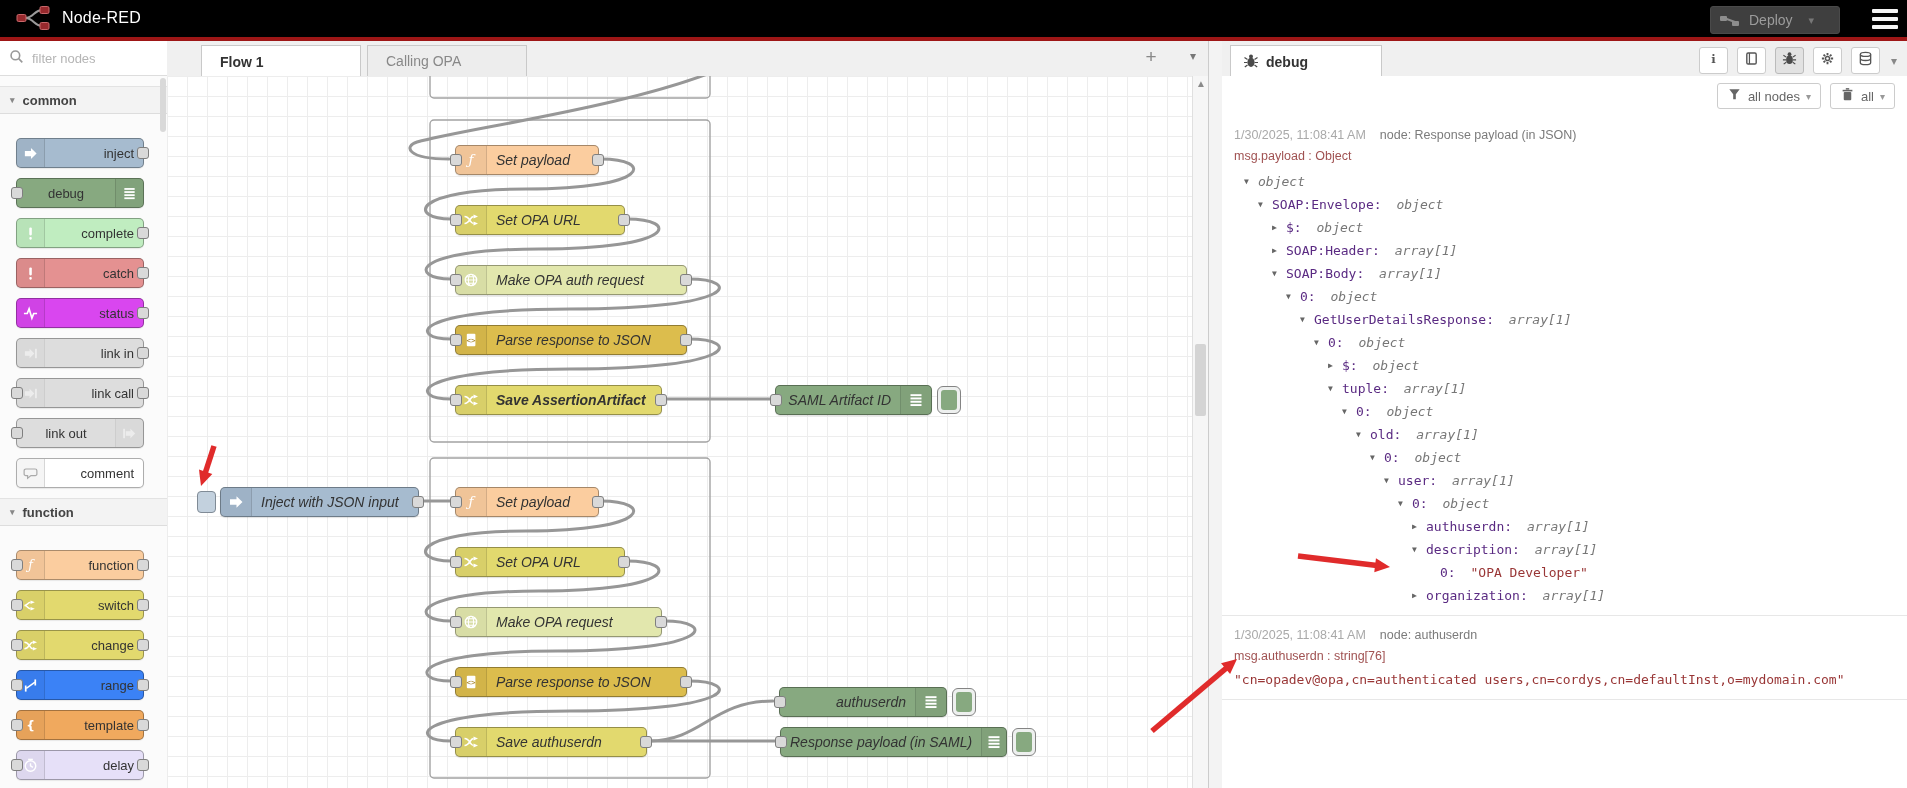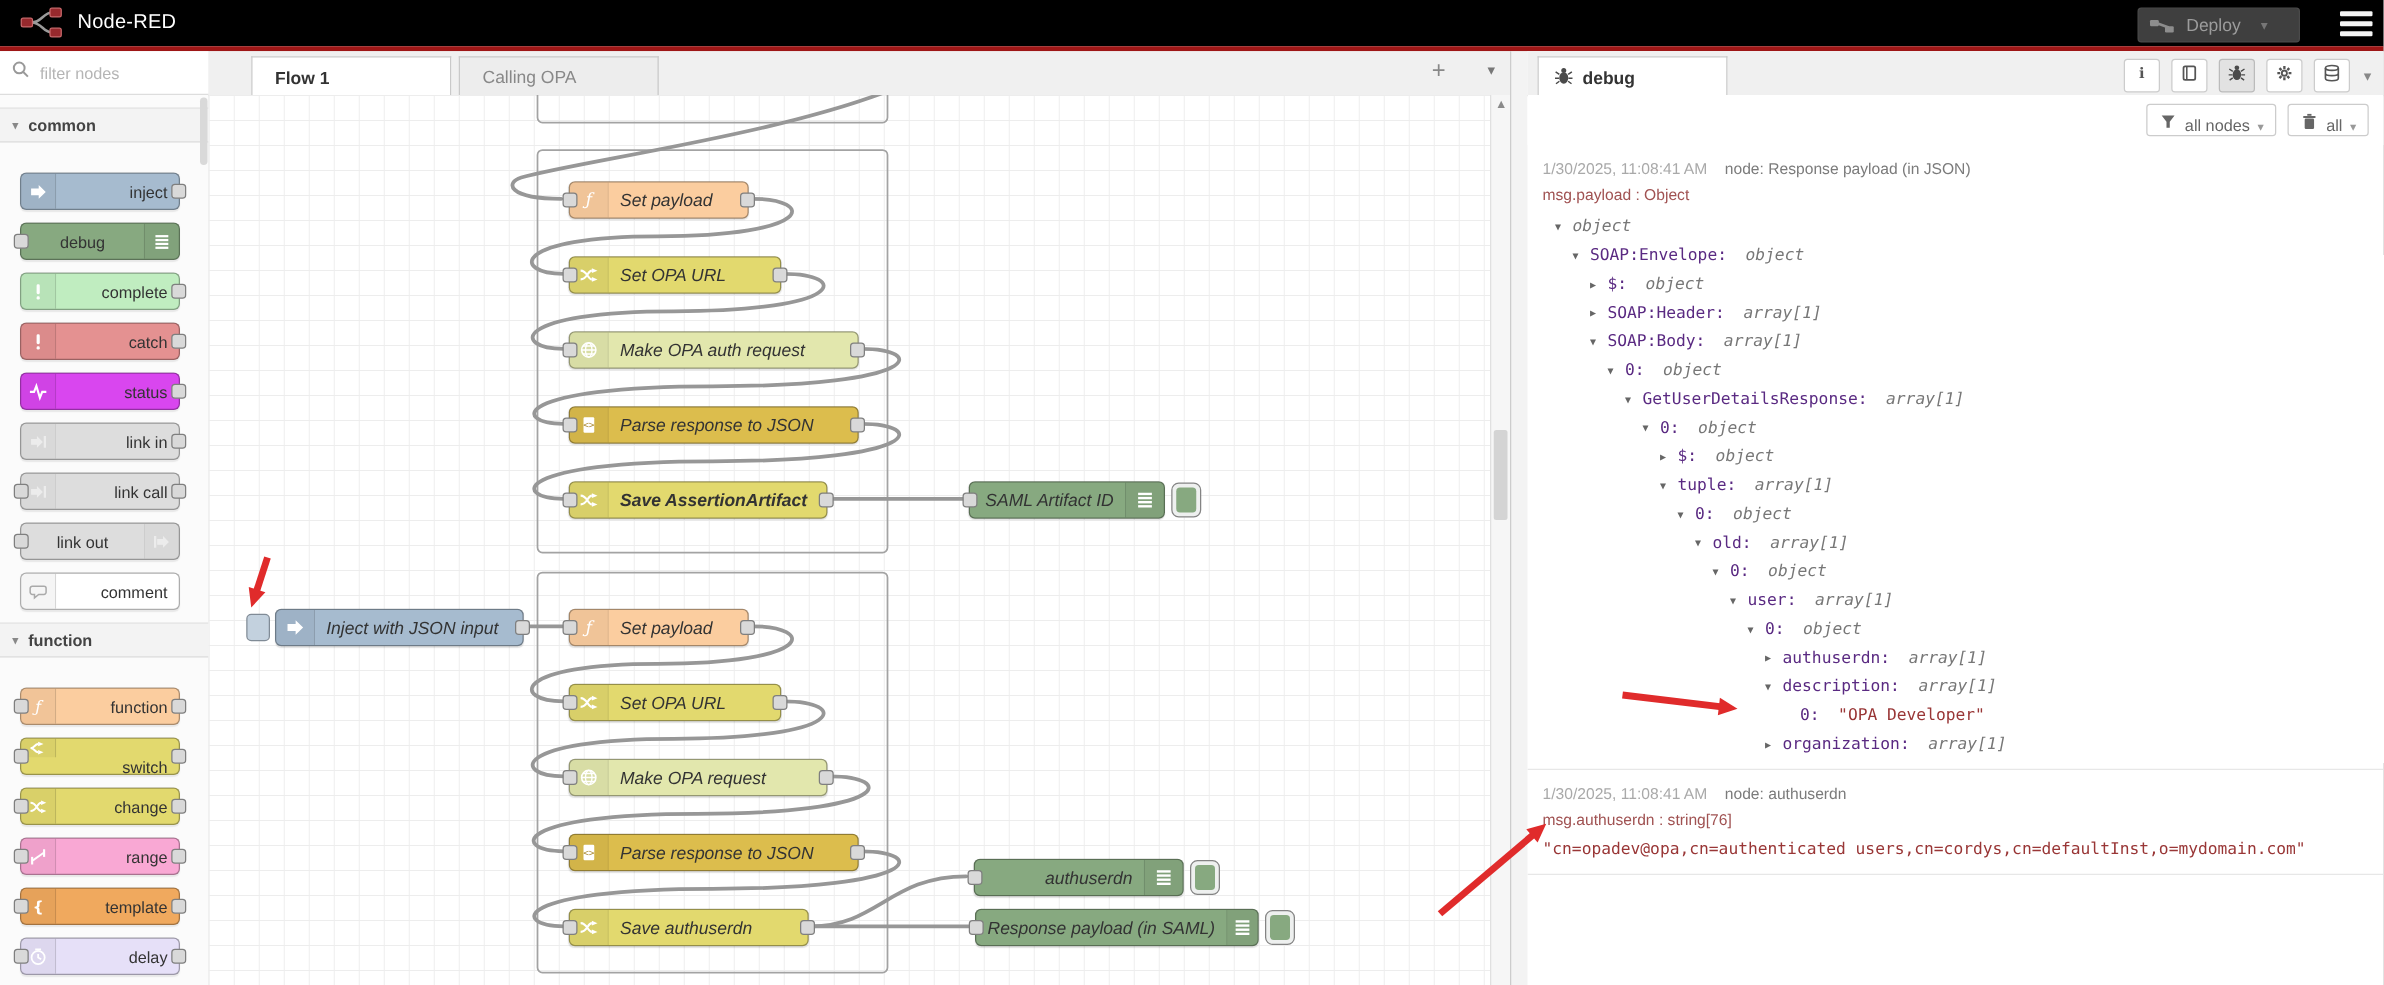--- a/index.html
+++ b/index.html
@@ -71,21 +71,21 @@
   .divider{position:absolute;left:1208px;top:41px;width:14px;bottom:0;background:#f3f3f3;border-left:1px solid #ccc;border-right:1px solid #ccc;cursor:col-resize;}
   
   .sidebar{position:absolute;left:1222px;top:41px;right:0;bottom:0;background:#fff;}
   .sb-tabbar{position:absolute;left:0;top:0;right:0;height:35px;background:#f0f0f0;border-bottom:1px solid #bbb;}
   .sb-tab{position:absolute;left:8px;top:4px;width:138px;height:32px;background:#fff;border:1px solid #c9c9c9;border-bottom:none;
           display:flex;align-items:center;gap:7px;padding-left:12px;font-size:14px;font-weight:bold;color:#333;cursor:pointer;}
   .sb-tools{position:absolute;right:10px;top:6px;display:flex;align-items:center;gap:9px;}
   .tool-btn{width:27px;height:25px;border:1px solid #ccc;border-radius:3px;background:#fff;display:flex;align-items:center;justify-content:center;cursor:pointer;}
   .tool-btn.active{background:#e2e2e2;border-color:#bbb;}
   .sb-filterrow{position:absolute;left:0;top:35px;right:0;height:40px;background:#fff;display:flex;justify-content:flex-end;align-items:center;gap:9px;padding-right:12px;box-sizing:border-box;}
-  .filter-btn{height:24px;border:1px solid #ccc;border-radius:3px;background:#fff;display:flex;align-items:flex-end;gap:6px;
+  .filter-btn{height:24px;border:1px solid #ccc;border-radius:3px;background:#fff;display:flex;align-items:center;gap:6px;
               padding:0 9px;font-size:13px;color:#666;cursor:pointer;}
   .filter-btn .fchev{font-size:10px;color:#999;}
   .sb-msgs{position:absolute;left:0;top:75px;right:0;bottom:0;overflow:hidden;}
   .dmsg{padding:9px 8px 8px 12px;border-bottom:1px solid #e7e7e7;}
   .dmeta{font-size:12.5px;height:20px;display:flex;align-items:center;gap:14px;}
   .dmeta .ts{color:#a9a9a9;}
   .dmeta .nd{color:#7b7b7b;}
   .dpath{font-size:12.5px;color:#a05252;height:22px;display:flex;align-items:center;}
   .dtree{margin-top:3px;}
   .trow{height:23px;display:flex;align-items:center;font-family:"DejaVu Sans Mono",monospace;font-size:13px;cursor:pointer;}
@@ -241,21 +241,21 @@
           <div class="pal-node" style="background: rgb(251, 205, 159);">
             <span class="band left" style="">
               <svg width="15" height="15" viewBox="0 0 16 16">
                 <text x="8" y="12.2" font-size="13.5" font-style="italic" font-family="DejaVu Serif,serif" fill="#fff" text-anchor="middle">ƒ</text>
               </svg>
             </span>
             <span class="plabel r">function</span>
             <span class="pport out"></span>
             <span class="pport in"></span>
           </div>
-          <div class="pal-node" style="background: rgb(226, 217, 110); flex-direction: column;">
+          <div class="pal-node" style="background: rgb(226, 217, 110);">
             <span class="band left" style="">
               <svg width="15" height="15" viewBox="0 0 16 16">
                 <path d="M1.5,8 C5,8 5,4.5 8,4.5 M1.5,8 C5,8 5,11.5 8,11.5" stroke="#fff" stroke-width="1.7" fill="none"></path>
                 <polygon points="8,2.6 12.6,4.5 8,6.4" fill="#fff"></polygon>
                 <polygon points="8,9.6 12.6,11.5 8,13.4" fill="#fff"></polygon>
               </svg>
             </span>
             <span class="plabel r">switch</span>
             <span class="pport out"></span>
             <span class="pport in"></span>
@@ -265,21 +265,21 @@
               <svg width="15" height="15" viewBox="0 0 16 16">
                 <path d="M1.5,4.5 C7,4.5 7,11.5 10.5,11.5 M1.5,11.5 C7,11.5 7,4.5 10.5,4.5" stroke="#fff" stroke-width="1.7" fill="none"></path>
                 <polygon points="10.5,2.6 15,4.5 10.5,6.4" fill="#fff"></polygon>
                 <polygon points="10.5,9.6 15,11.5 10.5,13.4" fill="#fff"></polygon>
               </svg>
             </span>
             <span class="plabel r">change</span>
             <span class="pport out"></span>
             <span class="pport in"></span>
           </div>
-          <div class="pal-node" style="background: #f9a8d4;">
+          <div class="pal-node" style="background: #3b82f6;">
             <span class="band left" style="">
               <svg width="15" height="15" viewBox="0 0 16 16">
                 <rect x="2" y="8" width="1.8" height="6.5" fill="#fff"></rect>
                 <rect x="12.2" y="1.5" width="1.8" height="6.5" fill="#fff"></rect>
                 <path d="M3.5,11 L12.8,4.5" stroke="#fff" stroke-width="1.6"></path>
               </svg>
             </span>
             <span class="plabel r">range</span>
             <span class="pport out"></span>
             <span class="pport in"></span>

